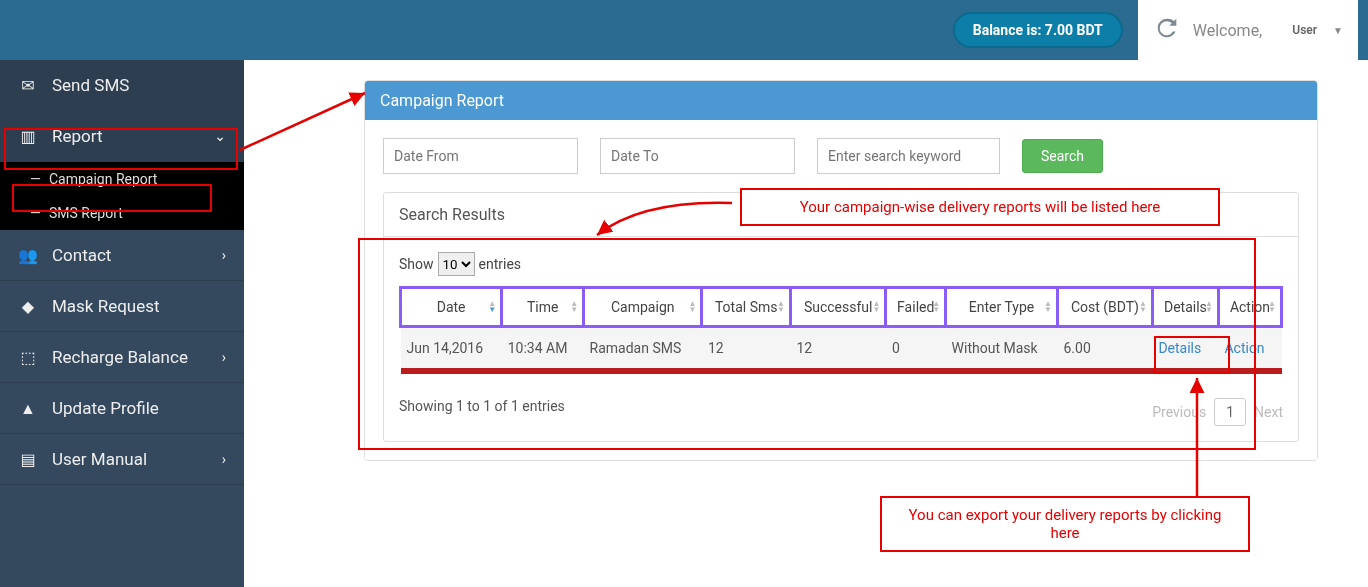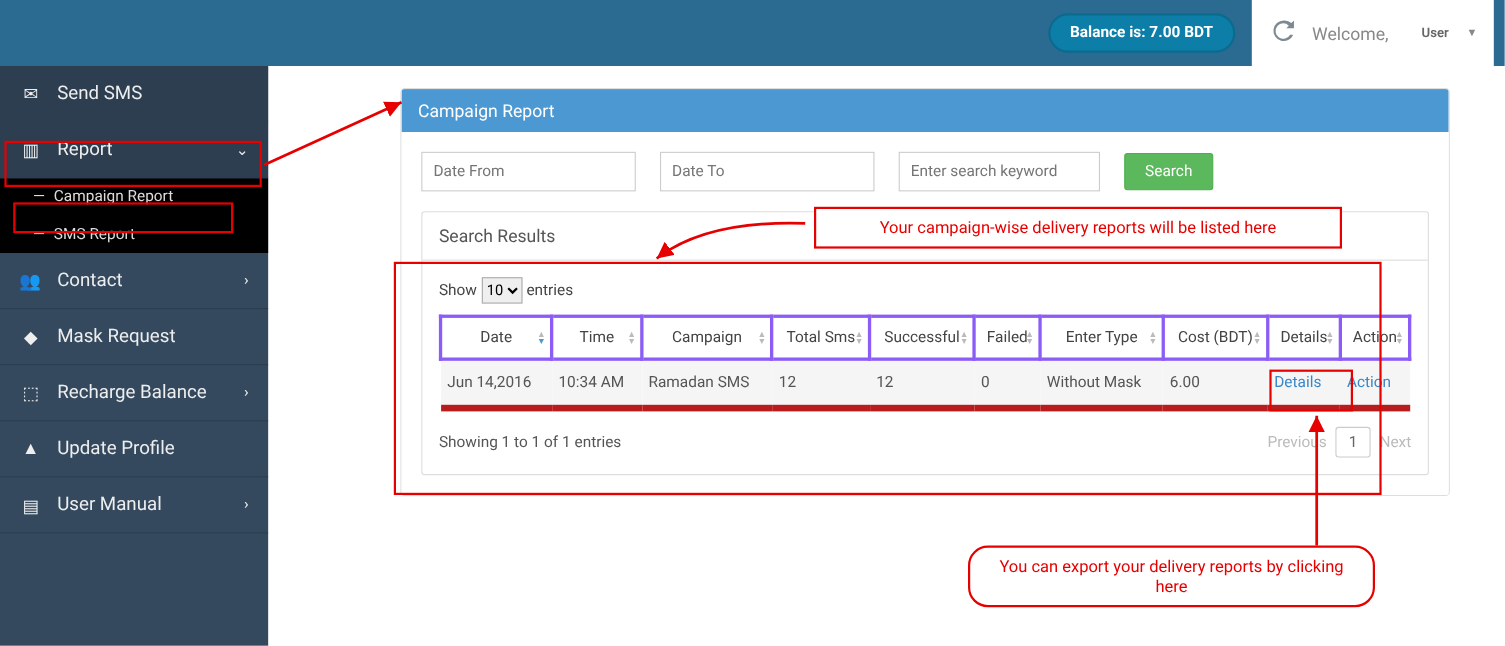--- a/index.html
+++ b/index.html
@@ -51,21 +51,21 @@
 .show-row { font-size: 14px; color: #444; margin-bottom: 10px; display: flex; align-items: center; gap: 4px; }
 .show-row select { height: 24px; border: 1px solid #aaa; }
 
 table.data { width: 100%; border-collapse: collapse; font-size: 14px; }
 table.data th { border: 3px solid #8b5cf6; padding: 10px 6px; font-weight: normal; color: #444; position: relative; text-align: center; }
 table.data th .sort { position: absolute; right: 4px; top: 50%; transform: translateY(-50%); font-size: 8px; color: #bbb; line-height: 0.7; }
 table.data th .sort.active-desc .down { color: #4b98d2; }
 table.data td { border-top: 1px solid #ddd; border-bottom: 6px solid #b91c1c; padding: 12px 6px; text-align: left; color: #555; background: #f5f5f5; }
 table.data td a { color: #3a87c8; text-decoration: none; }
 
-.table-foot { display: flex; justify-content: space-between; align-items: center; margin-top: 14px; font-size: 14px; color: #555; }
+.table-foot { display: flex; justify-content: space-between; align-items: flex-start; margin-top: 24px; font-size: 14px; color: #555; }
 .pager { display: flex; align-items: center; gap: 8px; }
 .pager .page-btn { border: 1px solid #ccc; padding: 5px 11px; border-radius: 3px; color: #666; cursor: pointer; }
 .pager .disabled { color: #bbb; cursor: default; }
 
 
 .arrow { position: absolute; z-index: 55; pointer-events: none; }
 
 
 .callout { position: absolute; border: 2px solid #e60000; background: #fff; color: #e60000; font-size: 15px; padding: 8px 14px; z-index: 56; text-align: center; }
 </style>
@@ -195,21 +195,21 @@
     </div>
   </div>
 </div>
 
 <div class="hl" style="left:4px; top:128px; width:234px; height:42px;"></div>
 <div class="hl" style="left:12px; top:184px; width:200px; height:28px;"></div>
 <div class="hl" style="left:358px; top:238px; width:898px; height:212px;"></div>
 <div class="hl" style="left:1154px; top:336px; width:76px; height:38px;"></div>
 
 <div class="callout" style="left:740px; top:188px; width:480px;">Your campaign-wise delivery reports will be listed here</div>
-<div class="callout" style="left:880px; top:496px; width:370px;border-radius:18px;">You can export your delivery reports by clicking here</div>
+<div class="callout" style="left:880px; top:496px; width:370px;">You can export your delivery reports by clicking here</div>
 
 <svg class="arrow" style="left:235px; top:85px;" width="140" height="70">
   <defs>
       <marker id="ah1" markerWidth="8" markerHeight="8" refX="6" refY="3" orient="auto">
         <path d="M0,0 L6,3 L0,6 Z" fill="#e60000"></path>
       </marker>
     </defs>
   <line x1="5" y1="65" x2="130" y2="8" stroke="#e60000" stroke-width="2.5" marker-end="url(#ah1)"></line>
 </svg>
 <svg class="arrow" style="left:582px; top:195px;" width="160" height="50">

